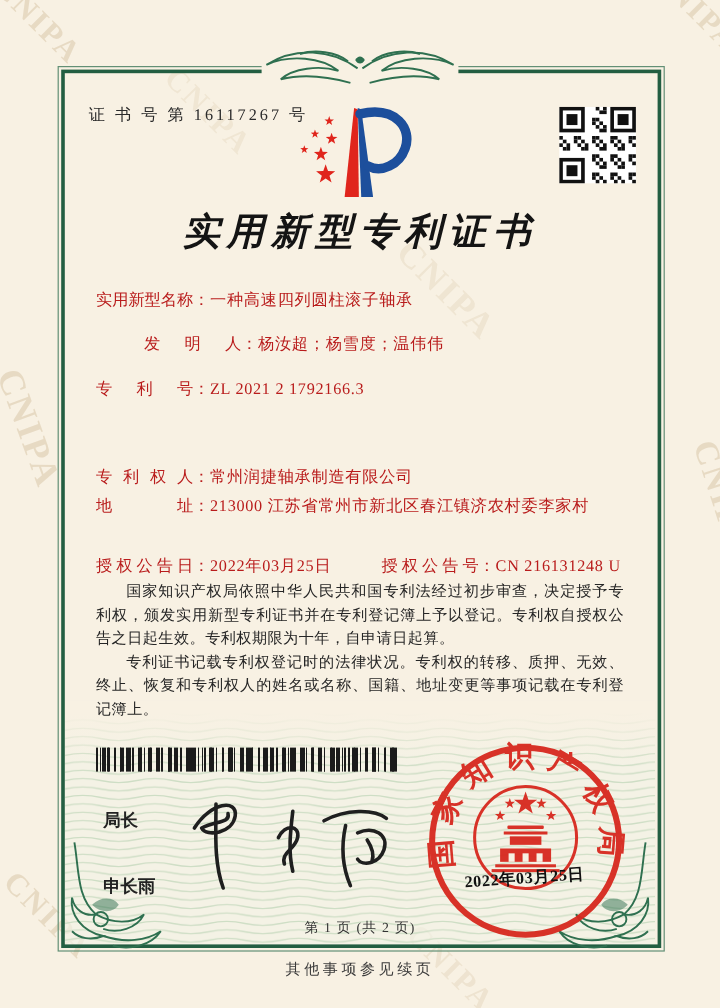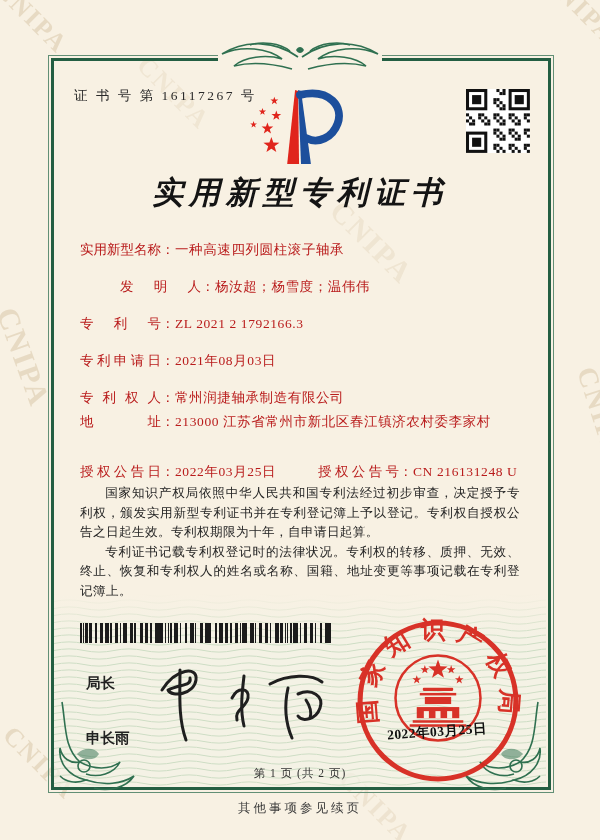--- a/index.html
+++ b/index.html
@@ -242,23 +242,20 @@
 
     <div class="frow" style="top:241px;">
       <span class="flabel">实用新型名称</span><span class="fcolon">：</span><span class="fvalue">一种高速四列圆柱滚子轴承</span>
     </div>
     <div class="frow" style="top:278px;margin-left:40px;">
       <span class="flabel">发明人</span><span class="fcolon">：</span><span class="fvalue">杨汝超；杨雪度；温伟伟</span>
     </div>
     <div class="frow" style="top:315px;">
       <span class="flabel">专利号</span><span class="fcolon">：</span><span class="fvalue">ZL 2021 2 1792166.3</span>
     </div>
-    <div class="frow" style="top:352px;">
-      <span class="flabel">专利申请日</span><span class="fcolon">：</span><span class="fvalue">2021年08月03日</span>
-    </div>
     <div class="frow" style="top:389px;">
       <span class="flabel">专利权人</span><span class="fcolon">：</span><span class="fvalue">常州润捷轴承制造有限公司</span>
     </div>
     <div class="frow" style="top:413px;">
       <span class="flabel">地址</span><span class="fcolon">：</span><span class="fvalue">213000 江苏省常州市新北区春江镇济农村委李家村</span>
     </div>
     <div class="frow" style="top:463px;">
       <span class="flabel">授权公告日</span><span class="fcolon">：</span><span class="fvalue">2022年03月25日</span>
       <span class="pair2">
         <span class="flabel">授权公告号</span><span class="fcolon">：</span><span class="fvalue">CN 216131248 U</span>

